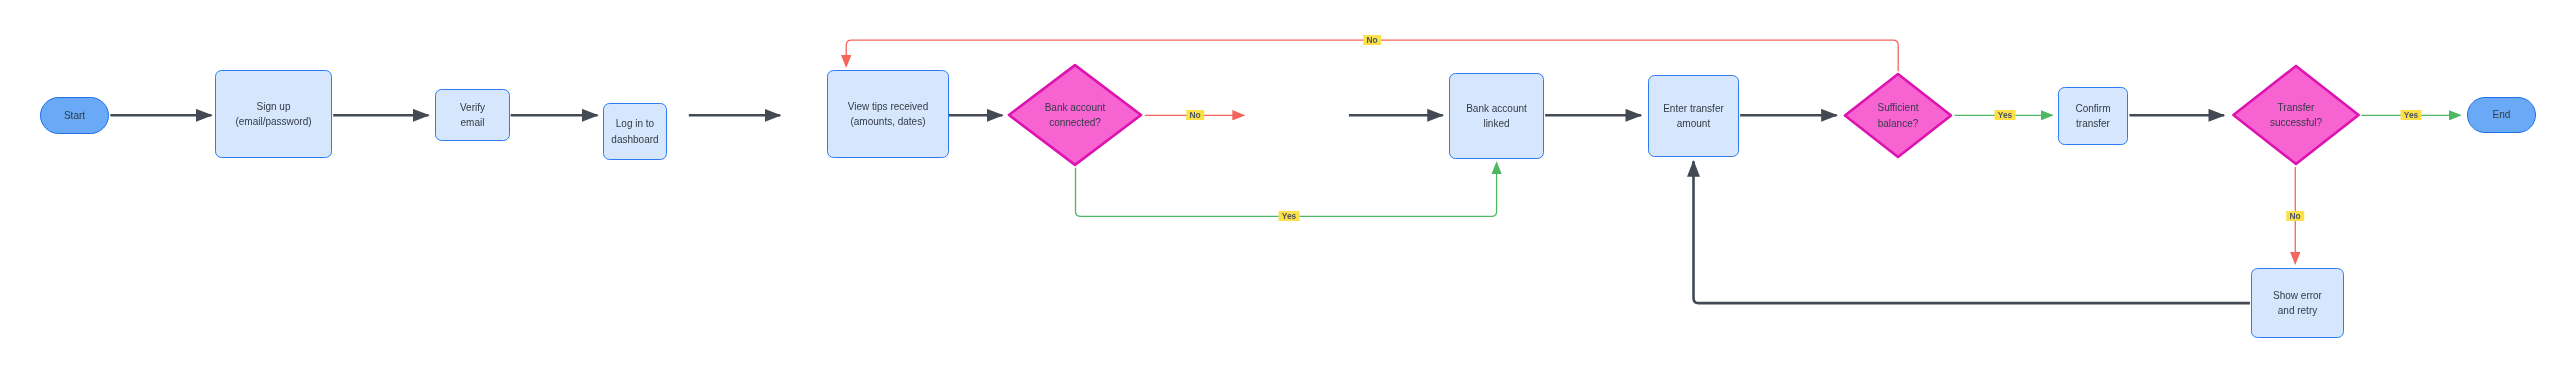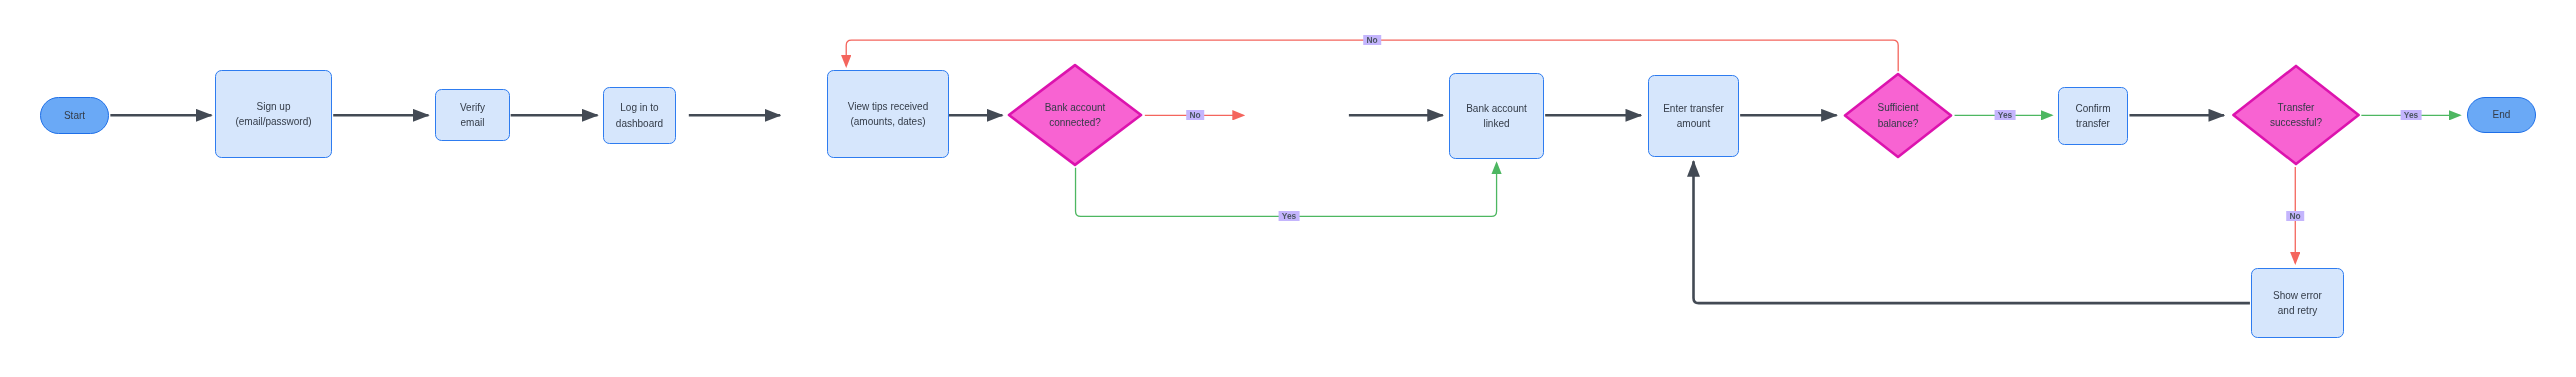--- a/index.html
+++ b/index.html
@@ -42,21 +42,21 @@
   .decision { background: transparent; border: none; }
   .decision > svg { position: absolute; left: 0; top: 0; }
   .decision > .dlabel {
     position: absolute; inset: 0;
     display: flex; align-items: center; justify-content: center;
     text-align: center; white-space: pre-line;
   }
   .edge-label {
     position: absolute;
     transform: translate(-50%, -50%);
-    background: #c4b5fd;
+    background: #fde047;
     padding: 0 3.2px;
     font-size: 8.4px;
     font-weight: bold;
     color: #4b5563;
     white-space: nowrap;
   }
 </style>
 </head>
 <body>
 
@@ -96,21 +96,21 @@
   </svg>
 
   <div class="node terminator" style="left:40px; top:97px; width:69px; height:37px;">Start</div>
 
   <div class="node process" style="left:215px; top:70px; width:117px; height:88px;">Sign up
 (email/password)</div>
 
   <div class="node process" style="left:435px; top:89px; width:75px; height:52px;">Verify
 email</div>
 
-  <div class="node process" style="left:603px; top:87px; width:73px; height:57px;">Log in to
+  <div class="node process" style="left:603px; top:103px; width:64px; height:57px;">Log in to
 dashboard</div>
 
   <div class="node process" style="left:785px; top:70px; width:122px; height:88px;margin-left:42px;">View tips received
 (amounts, dates)</div>
 
   <div class="node decision" style="left:1007px; top:63px; width:136px; height:104px;">
     <svg width="136" height="104" viewBox="0 0 210 160">
       <polygon points="105,3 207,80 105,157 3,80" fill="#f863d2" stroke="#dc13ae" stroke-width="4" stroke-linejoin="round"></polygon>
     </svg>
     <span class="dlabel">Bank account

